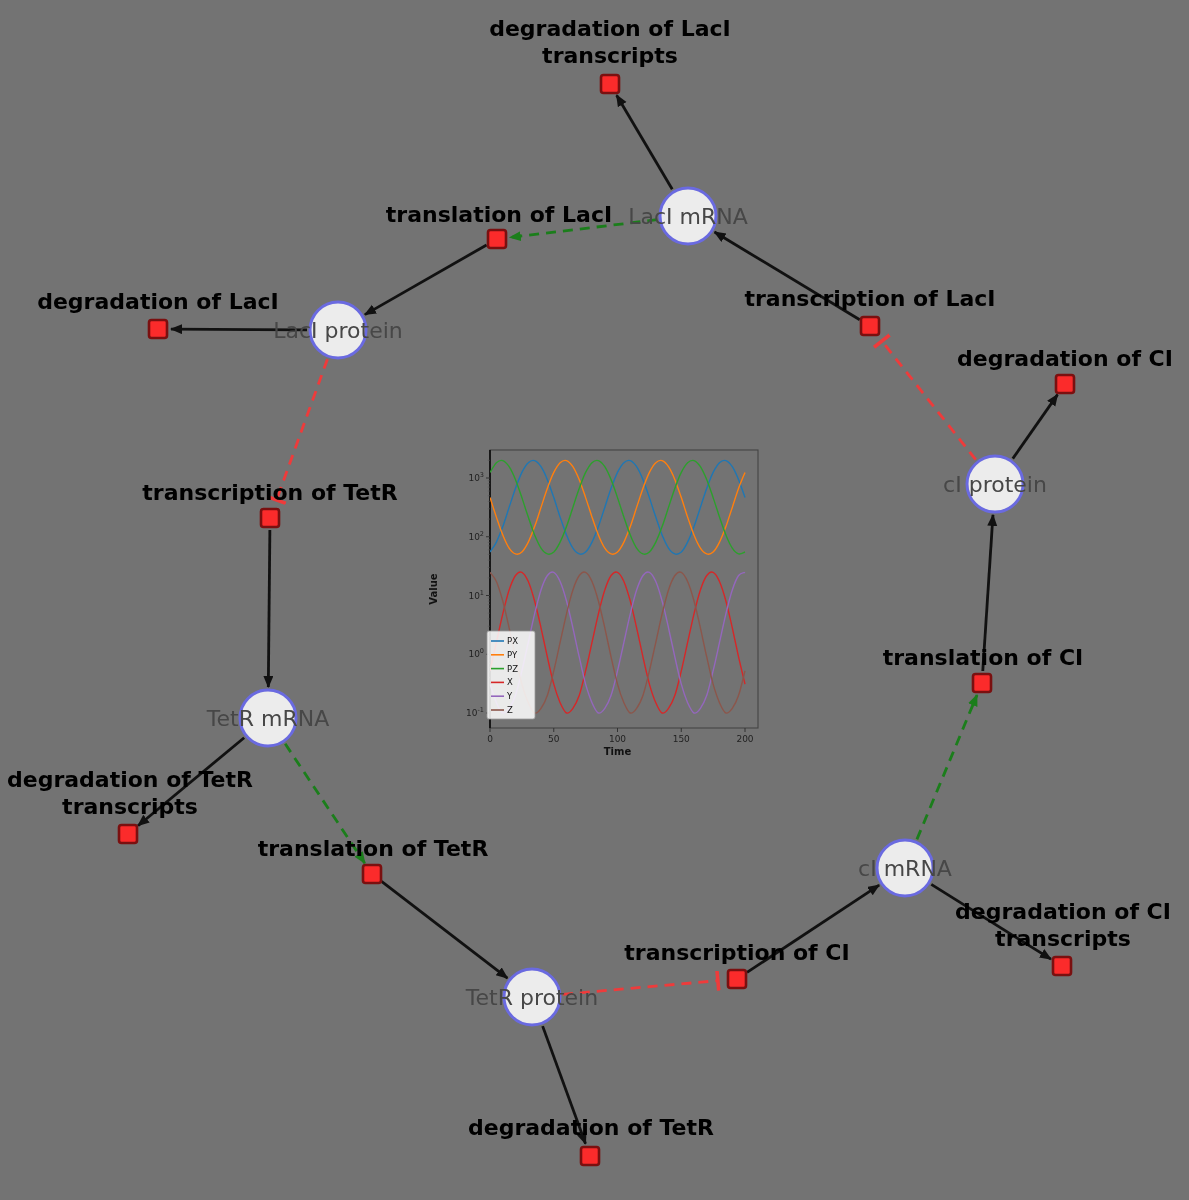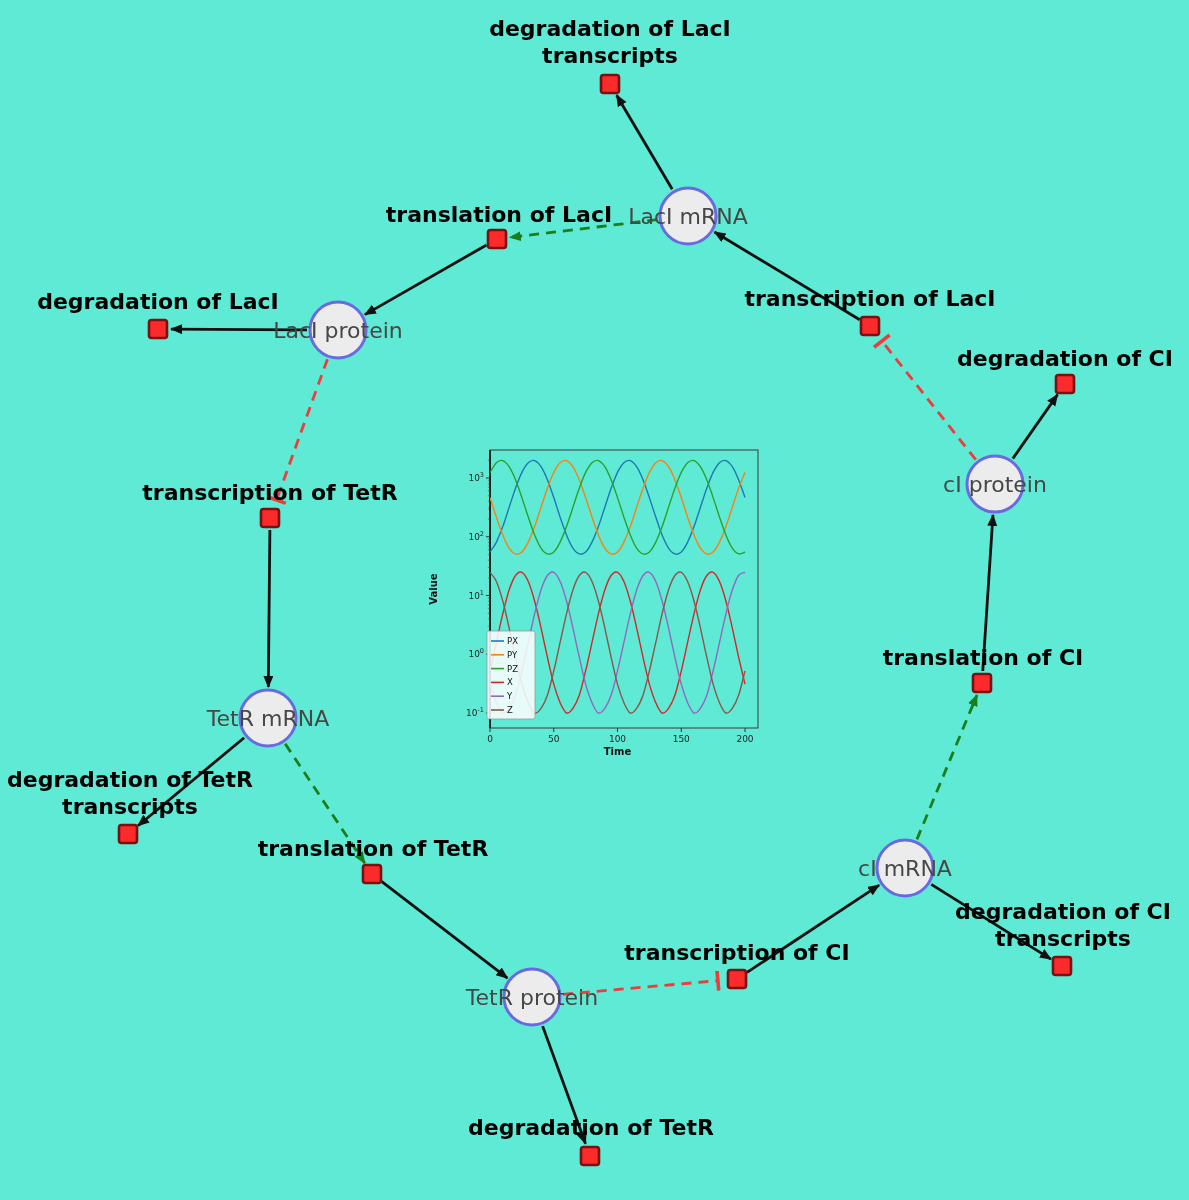--- a/index.html
+++ b/index.html
@@ -1,20 +1,20 @@
 <!DOCTYPE html>
 <html><head>
 <meta charset="utf-8">
 <style>
   html, body { margin: 0; padding: 0; background: #ffffff; }
   .stage {
     position: relative;
     width: 1189px;
     height: 1200px;
-    background: #5eead4;
+    background: #737373;
     font-family: "DejaVu Sans", sans-serif;
     overflow: hidden;
   }
   svg text { font-family: "DejaVu Sans", sans-serif; }
 </style>
 </head>
 <body>
 
 <div class="stage">
   <svg id="scene" width="1189" height="1200" viewBox="0 0 1189 1200">

